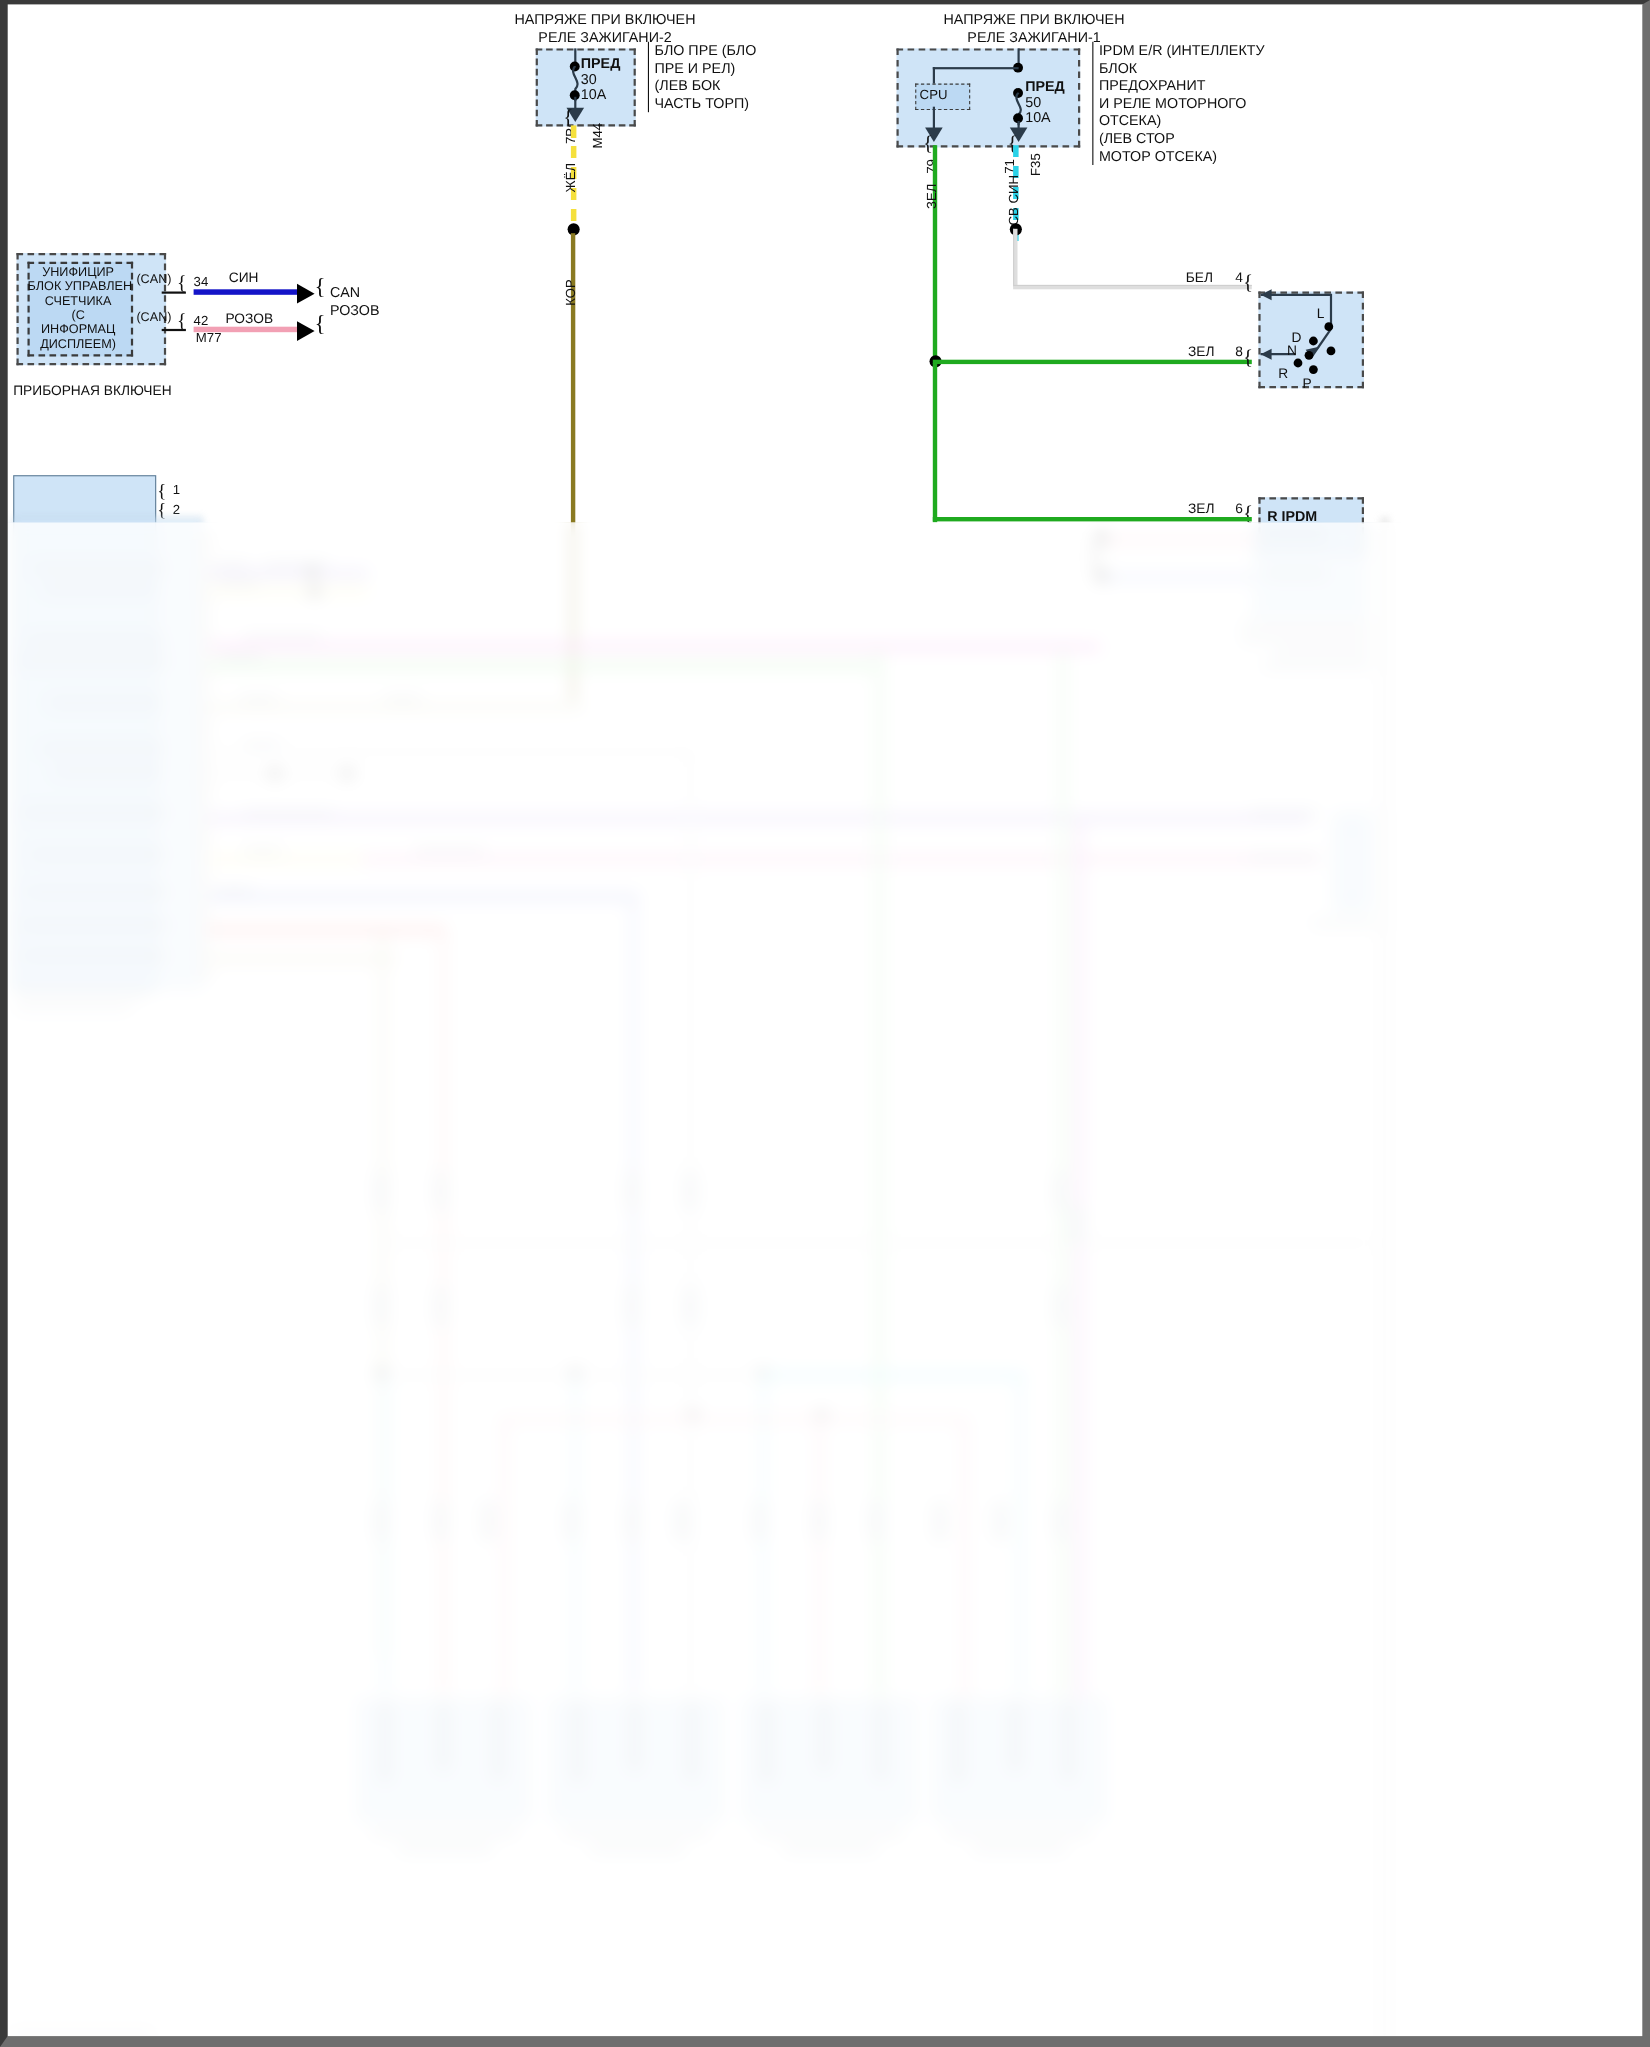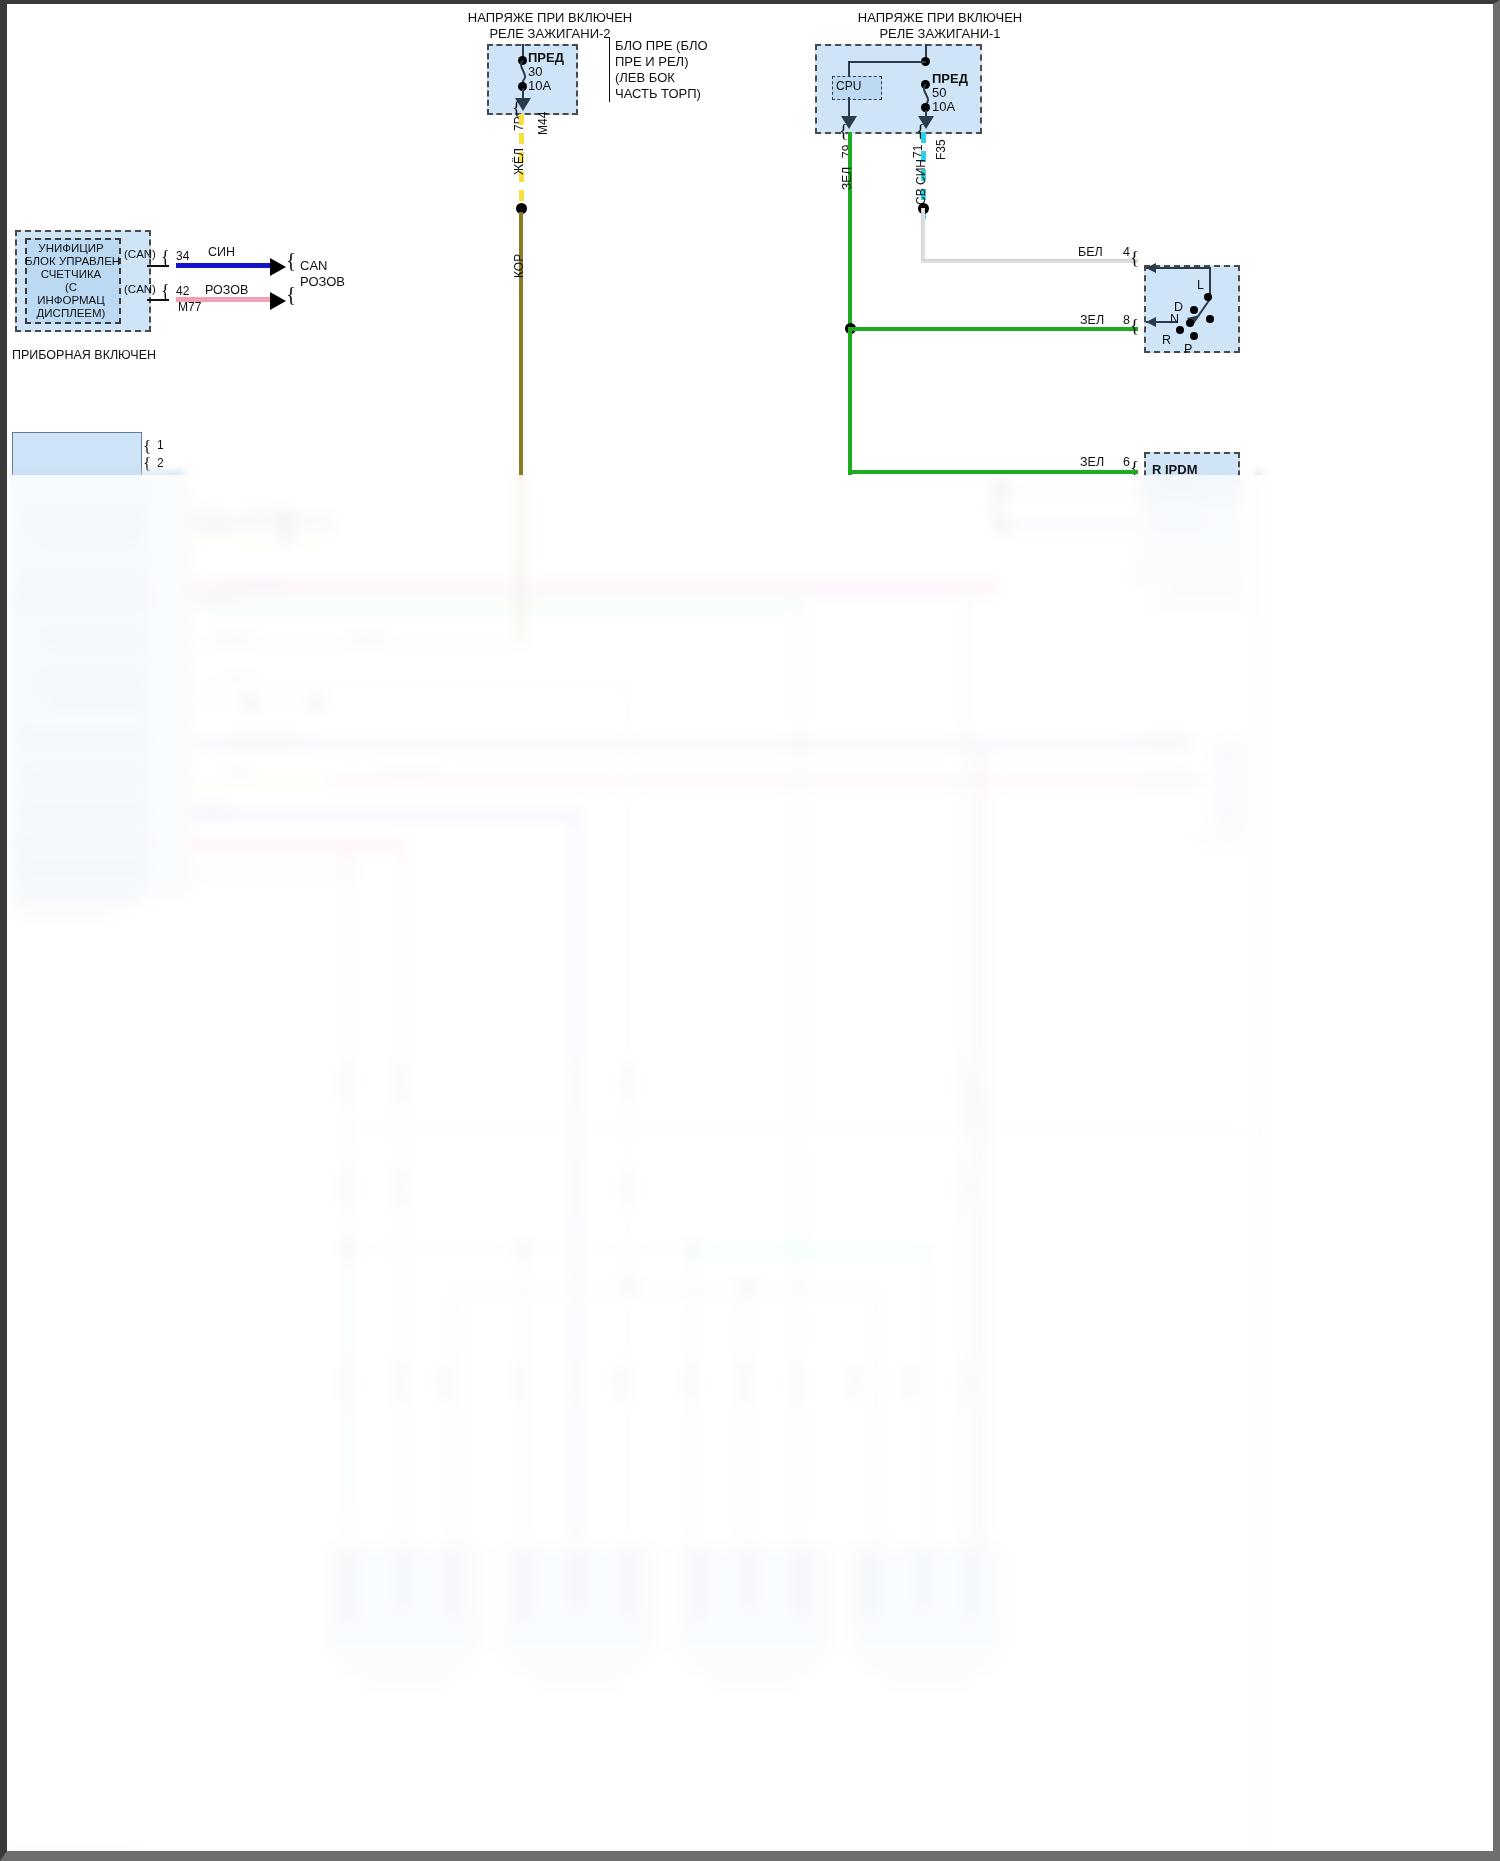--- a/index.html
+++ b/index.html
@@ -48,21 +48,21 @@
   <svg class="abs" style="left:514px;top:60px;" width="18" height="32">
     <path d="M9 0 C 2 7, 16 14, 9 21 L9 32" stroke="#2b3b4a" stroke-width="2" fill="none"></path>
   </svg>
   <div class="dot" style="left:518px;top:82px;width:9px;height:9px;"></div>
   <div class="wire" style="left:522px;top:88px;width:2px;height:18px;background:#2b3b4a;"></div>
   <div class="arrowD" style="left:515px;top:98px;border-top-width:13px;"></div>
 
   <div class="txt" style="left:528px;top:50px;font-weight:bold;">ПРЕД</div>
   <div class="txt" style="left:528px;top:64px;">30</div>
   <div class="txt" style="left:528px;top:78px;">10A</div>
-  <div class="txt" style="left:589px;top:38px;line-height:16px;border-left:1px solid #111;padding-left:5px;margin-left:20px;">БЛО ПРЕ (БЛО
+  <div class="txt" style="left:589px;top:38px;line-height:16px;border-left:1px solid #111;padding-left:5px;">БЛО ПРЕ (БЛО
 ПРЕ И РЕЛ)
 (ЛЕВ БОК
 ЧАСТЬ ТОРП)</div>
 
   <div class="brace" style="left:512px;top:97px;font-size:19px;">{</div>
   <div class="vert-label" style="left:512px;top:131px;font-size:12px;">7P</div>
   <div class="vert-label" style="left:536px;top:135px;font-size:12px;">M44</div>
 
   <div class="wire" style="left:519px;top:114px;width:5px;height:88px;
        background:repeating-linear-gradient(to bottom,#f5e03c 0 11px,transparent 11px 19px);"></div>
@@ -90,20 +90,27 @@
   <svg class="abs" style="left:917px;top:84px;" width="18" height="30">
     <path d="M9 0 C 2 7, 16 14, 9 20 L9 30" stroke="#2b3b4a" stroke-width="2" fill="none"></path>
   </svg>
   <div class="dot" style="left:921px;top:103px;width:9px;height:9px;"></div>
   <div class="wire" style="left:925px;top:110px;width:2px;height:14px;background:#2b3b4a;"></div>
   <div class="arrowD" style="left:918px;top:116px;border-top-width:13px;"></div>
 
   <div class="txt" style="left:932px;top:71px;font-weight:bold;">ПРЕД</div>
   <div class="txt" style="left:932px;top:85px;">50</div>
   <div class="txt" style="left:932px;top:99px;">10A</div>
+  <div class="txt" style="left:993px;top:38px;line-height:16px;border-left:1px solid #111;padding-left:5px;">IPDM E/R (ИНТЕЛЛЕКТУ
+БЛОК
+ПРЕДОХРАНИТ
+И РЕЛЕ МОТОРНОГО
+ОТСЕКА)
+(ЛЕВ СТОР
+МОТОР ОТСЕКА)</div>
 
   <div class="brace" style="left:839px;top:120px;font-size:19px;">{</div>
   <div class="brace" style="left:916px;top:120px;font-size:19px;">{</div>
   <div class="vert-label" style="left:840px;top:158px;font-size:12px;">79</div>
   <div class="vert-label" style="left:911px;top:158px;font-size:12px;">71</div>
   <div class="vert-label" style="left:934px;top:160px;font-size:12px;">F35</div>
 
   <div class="wire" style="left:848px;top:132px;width:4px;height:200px;background:#1faa1f;"></div>
   <div class="vert-label" style="left:840px;top:190px;font-size:12px;">ЗЕЛ</div>
   <div class="dot" style="left:845px;top:323px;"></div>

